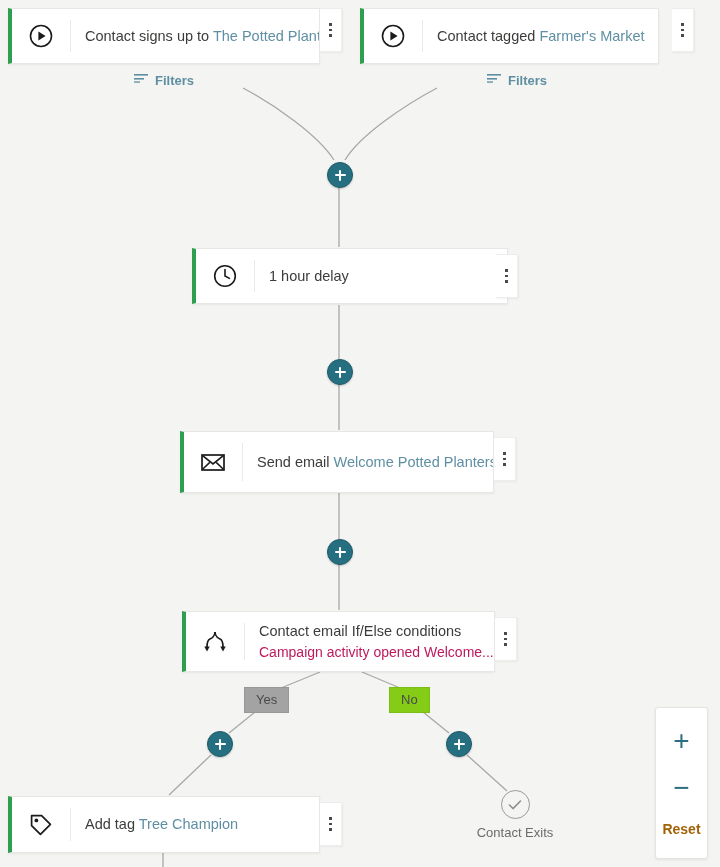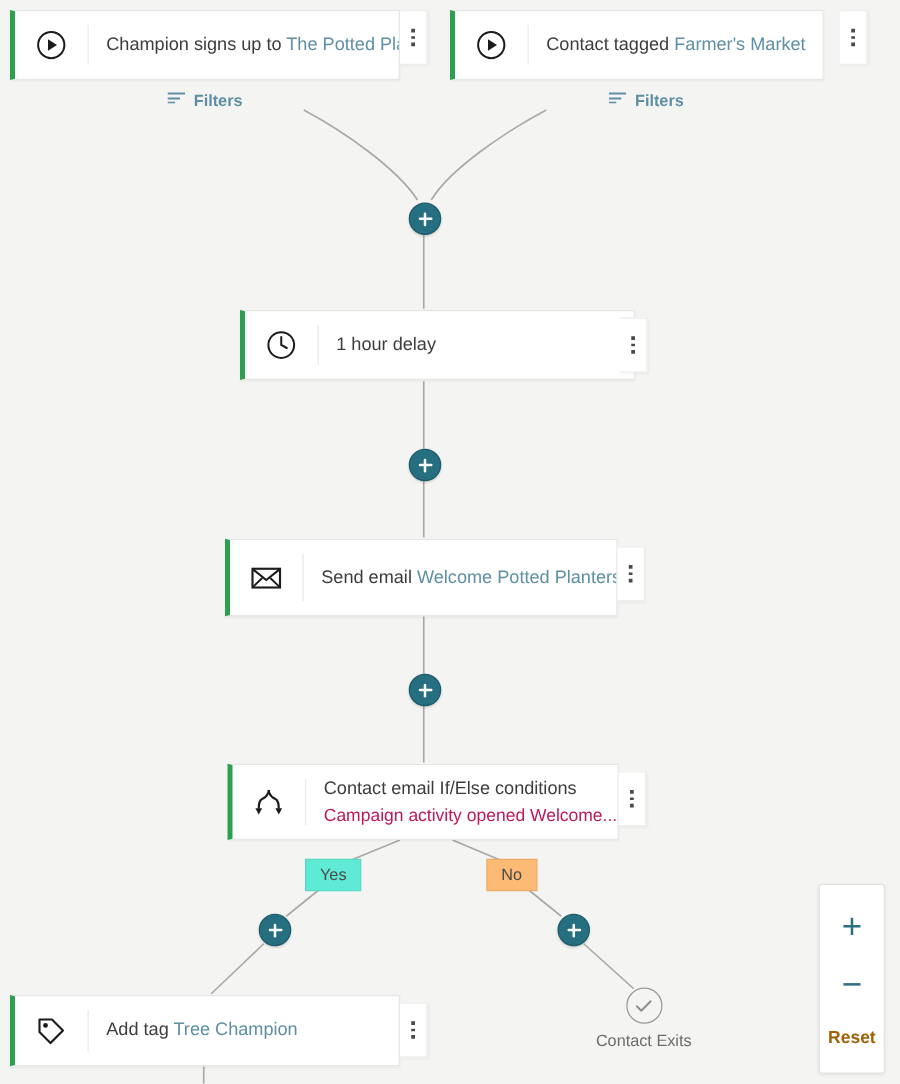--- a/index.html
+++ b/index.html
@@ -141,22 +141,22 @@
   .chip {
     position: absolute;
     padding: 4px 11px 5px;
     font-size: 13px;
     color: #4a4a4a;
     border: 1px solid rgba(0,0,0,.07);
     box-sizing: border-box;
     text-align: center;
     line-height: 15px;
   }
-  .chip-yes { background: #5eead4; text-align: center; }
-  .chip-no  { background: #fdba74; }
+  .chip-yes { background: #a3a3a3; text-align: center; }
+  .chip-no  { background: #84cc16; }
 
   
   .exit {
     position: absolute;
     display: flex;
     flex-direction: column;
     align-items: center;
     gap: 6px;
   }
   .exit-circle {
@@ -250,21 +250,21 @@
   <div class="card" style="left:8px; top:8px; width:312px; height:56px;">
     <div class="card-icon">
       <svg width="26" height="26" viewBox="0 0 26 26">
         <circle cx="13" cy="13" r="10.5" fill="none" stroke="#1b1b1b" stroke-width="1.6"></circle>
         <path d="M10.4 8.4 L17.6 13 L10.4 17.6 Z" fill="#1b1b1b"></path>
       </svg>
     </div>
     <div class="card-divider"></div>
     <div class="card-body">
       <div class="card-line">
-        <span>Champion signs up to </span><span class="link">The Potted Planter</span>
+        <span>Contact signs up to </span><span class="link">The Potted Planter</span>
       </div>
     </div>
   </div>
   <div class="kebab" style="left:320px; top:8px;">
     <i></i>
     <i></i>
     <i></i>
   </div>
   <div class="filters" style="left:134px; top:73px;">
     <span>

